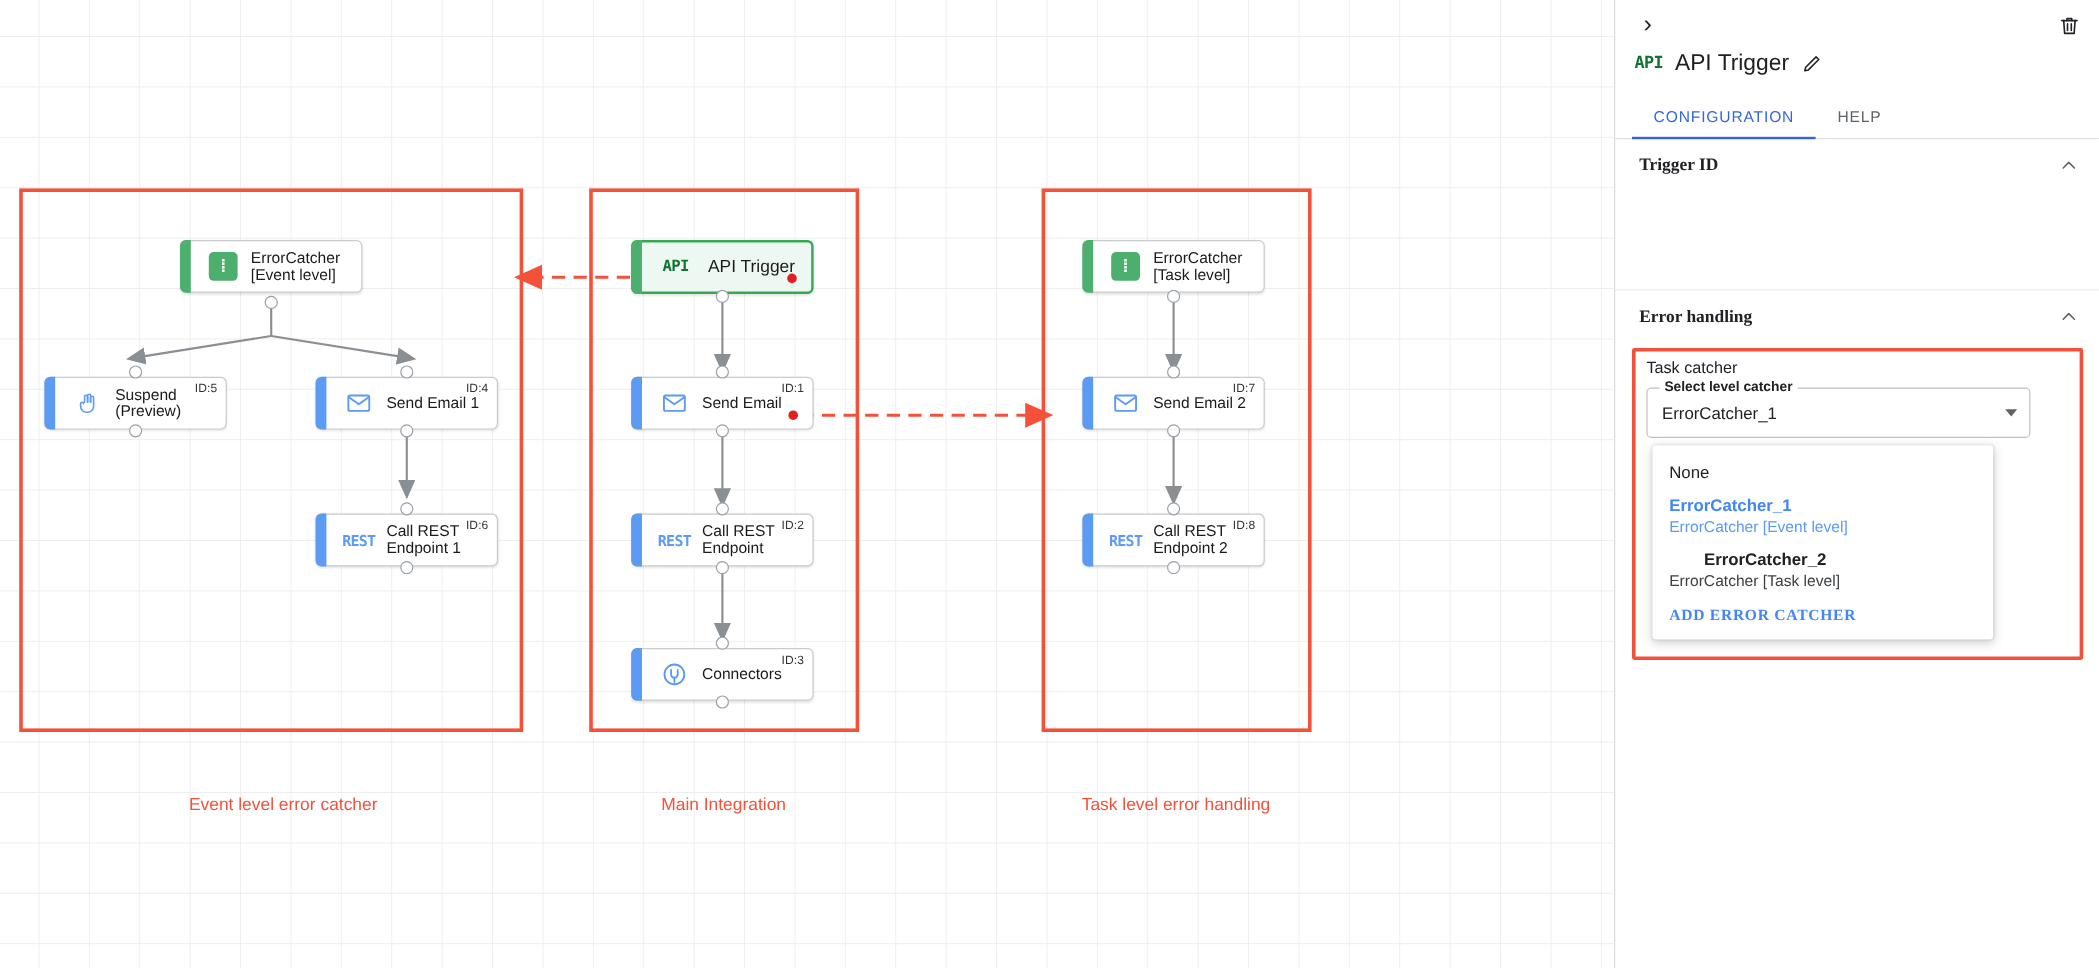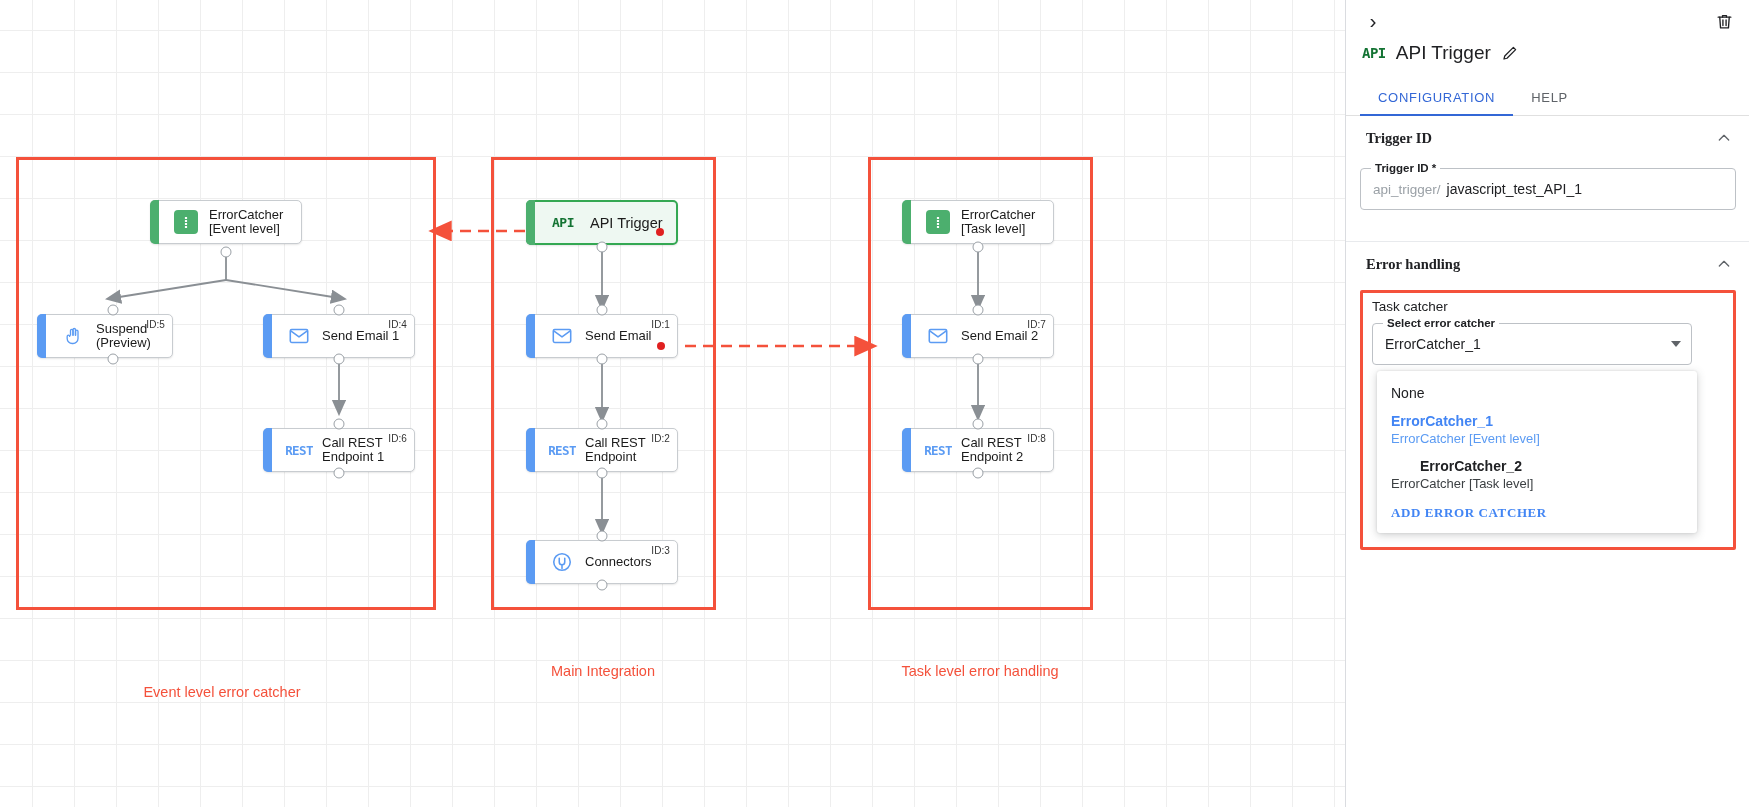--- a/index.html
+++ b/index.html
@@ -253,21 +253,21 @@
   }
   #ec-box .ec-title {
     position: absolute; left: 9px; top: 6px;
     font-size: 13.5px; color: #202124;
   }
 
   
   #dropdown {
     position: absolute;
     left: 14px; top: 78px;
-    width: 320px;
+    width: 284px;
     background: #fff;
     box-shadow: 0 2px 8px rgba(60,64,67,0.25), 0 0 2px rgba(60,64,67,0.15);
     border-radius: 3px;
     padding: 8px 0 10px 0;
   }
   .dd-item {
     padding: 6px 14px;
     cursor: pointer;
   }
   .dd-item .l1 { font-size: 14px; color: #202124; }
@@ -289,21 +289,21 @@
 <body>
 
 <div id="app">
 
   <div id="canvas">
 
     <div class="group-frame" style="left:16px;  top:157px; width:420px; height:453px;"></div>
     <div class="group-frame" style="left:491px; top:157px; width:225px; height:453px;"></div>
     <div class="group-frame" style="left:868px; top:157px; width:225px; height:453px;"></div>
 
-    <div class="group-label" style="left:222px; top:663px;margin-top:21px;">Event level error catcher</div>
+    <div class="group-label" style="left:236px; top:663px;">Event level error catcher</div>
     <div class="group-label" style="left:603px; top:663px;">Main Integration</div>
     <div class="group-label" style="left:980px; top:663px;">Task level error handling</div>
 
     <svg id="edges">
       <defs>
         <marker id="arr" markerWidth="9" markerHeight="9" refX="4.5" refY="4" orient="auto">
           <path d="M0,0 L9,4 L0,8 z" fill="#8a8f94"></path>
         </marker>
         <marker id="arrRedL" markerWidth="9" markerHeight="9" refX="4.5" refY="4" orient="auto">
           <path d="M0,0 L9,4 L0,8 z" fill="#f4513b"></path>
@@ -331,21 +331,21 @@
     <div class="node green" style="left:150px; top:200px; width:152px;">
       <span class="stripe"></span>
       <span class="ico">
           <span class="ec-square">⁞</span>
         </span>
       <span class="txt">ErrorCatcher
 [Event level]</span>
     </div>
     <div class="port" style="left:226px; top:252px;"></div>
 
-    <div class="node blue" style="left:37px; top:314px; width:136px;">
+    <div class="node blue" style="left:37px; top:314px; width:152px;">
       <span class="stripe"></span>
       <span class="ico">
         <svg width="20" height="20" viewBox="0 0 24 24" fill="none" stroke="#5b9bf3" stroke-width="1.6" stroke-linecap="round" stroke-linejoin="round">
           <path d="M9 11V5.5a1.5 1.5 0 0 1 3 0V11"></path>
             <path d="M12 11V4.5a1.5 1.5 0 0 1 3 0V11"></path>
           <path d="M15 11V6.5a1.5 1.5 0 0 1 3 0V15a6 6 0 0 1-6 6h-1a6 6 0 0 1-6-6v-2.5a1.5 1.5 0 0 1 3 0"></path>
         </svg>
       </span>
       <span class="txt">Suspend
 (Preview)</span>
@@ -501,46 +501,39 @@
 
     <div class="section" style="top:116px; height:126px;">
       <div class="section-header">
         <span class="s-title">Trigger ID</span>
         <span class="chev">
           <svg width="16" height="16" viewBox="0 0 24 24" fill="none" stroke="#5f6368" stroke-width="2" stroke-linecap="round" stroke-linejoin="round">
             <path d="M5 15l7-7 7 7"></path>
           </svg>
         </span>
       </div>
-      <div style="padding: 8px 14px 0 14px;">
-        <div class="field">
-          <span class="legend">Trigger ID *</span>
-          <span class="prefix">api_trigger/</span>
-          <span class="value">javascript_test_API_1</span>
-        </div>
-      </div>
     </div>
 
     <div class="section" style="top:242px; height:44px; border-bottom:none;">
       <div class="section-header">
         <span class="s-title">Error handling</span>
         <span class="chev">
           <svg width="16" height="16" viewBox="0 0 24 24" fill="none" stroke="#5f6368" stroke-width="2" stroke-linecap="round" stroke-linejoin="round">
             <path d="M5 15l7-7 7 7"></path>
           </svg>
         </span>
       </div>
     </div>
 
     <div id="ec-box">
       <div class="ec-title">Task catcher</div>
 
       <div style="position:absolute; left:9px; top:30px; width:320px;">
         <div class="field">
-          <span class="legend">Select error catcher</span>
+          <span class="legend">Select level catcher</span>
           <span class="value">ErrorCatcher_1</span>
           <span class="caret"></span>
         </div>
       </div>
 
       <div id="dropdown">
         <div class="dd-item">
           <div class="l1">None</div>
         </div>
         <div class="dd-item sel">

